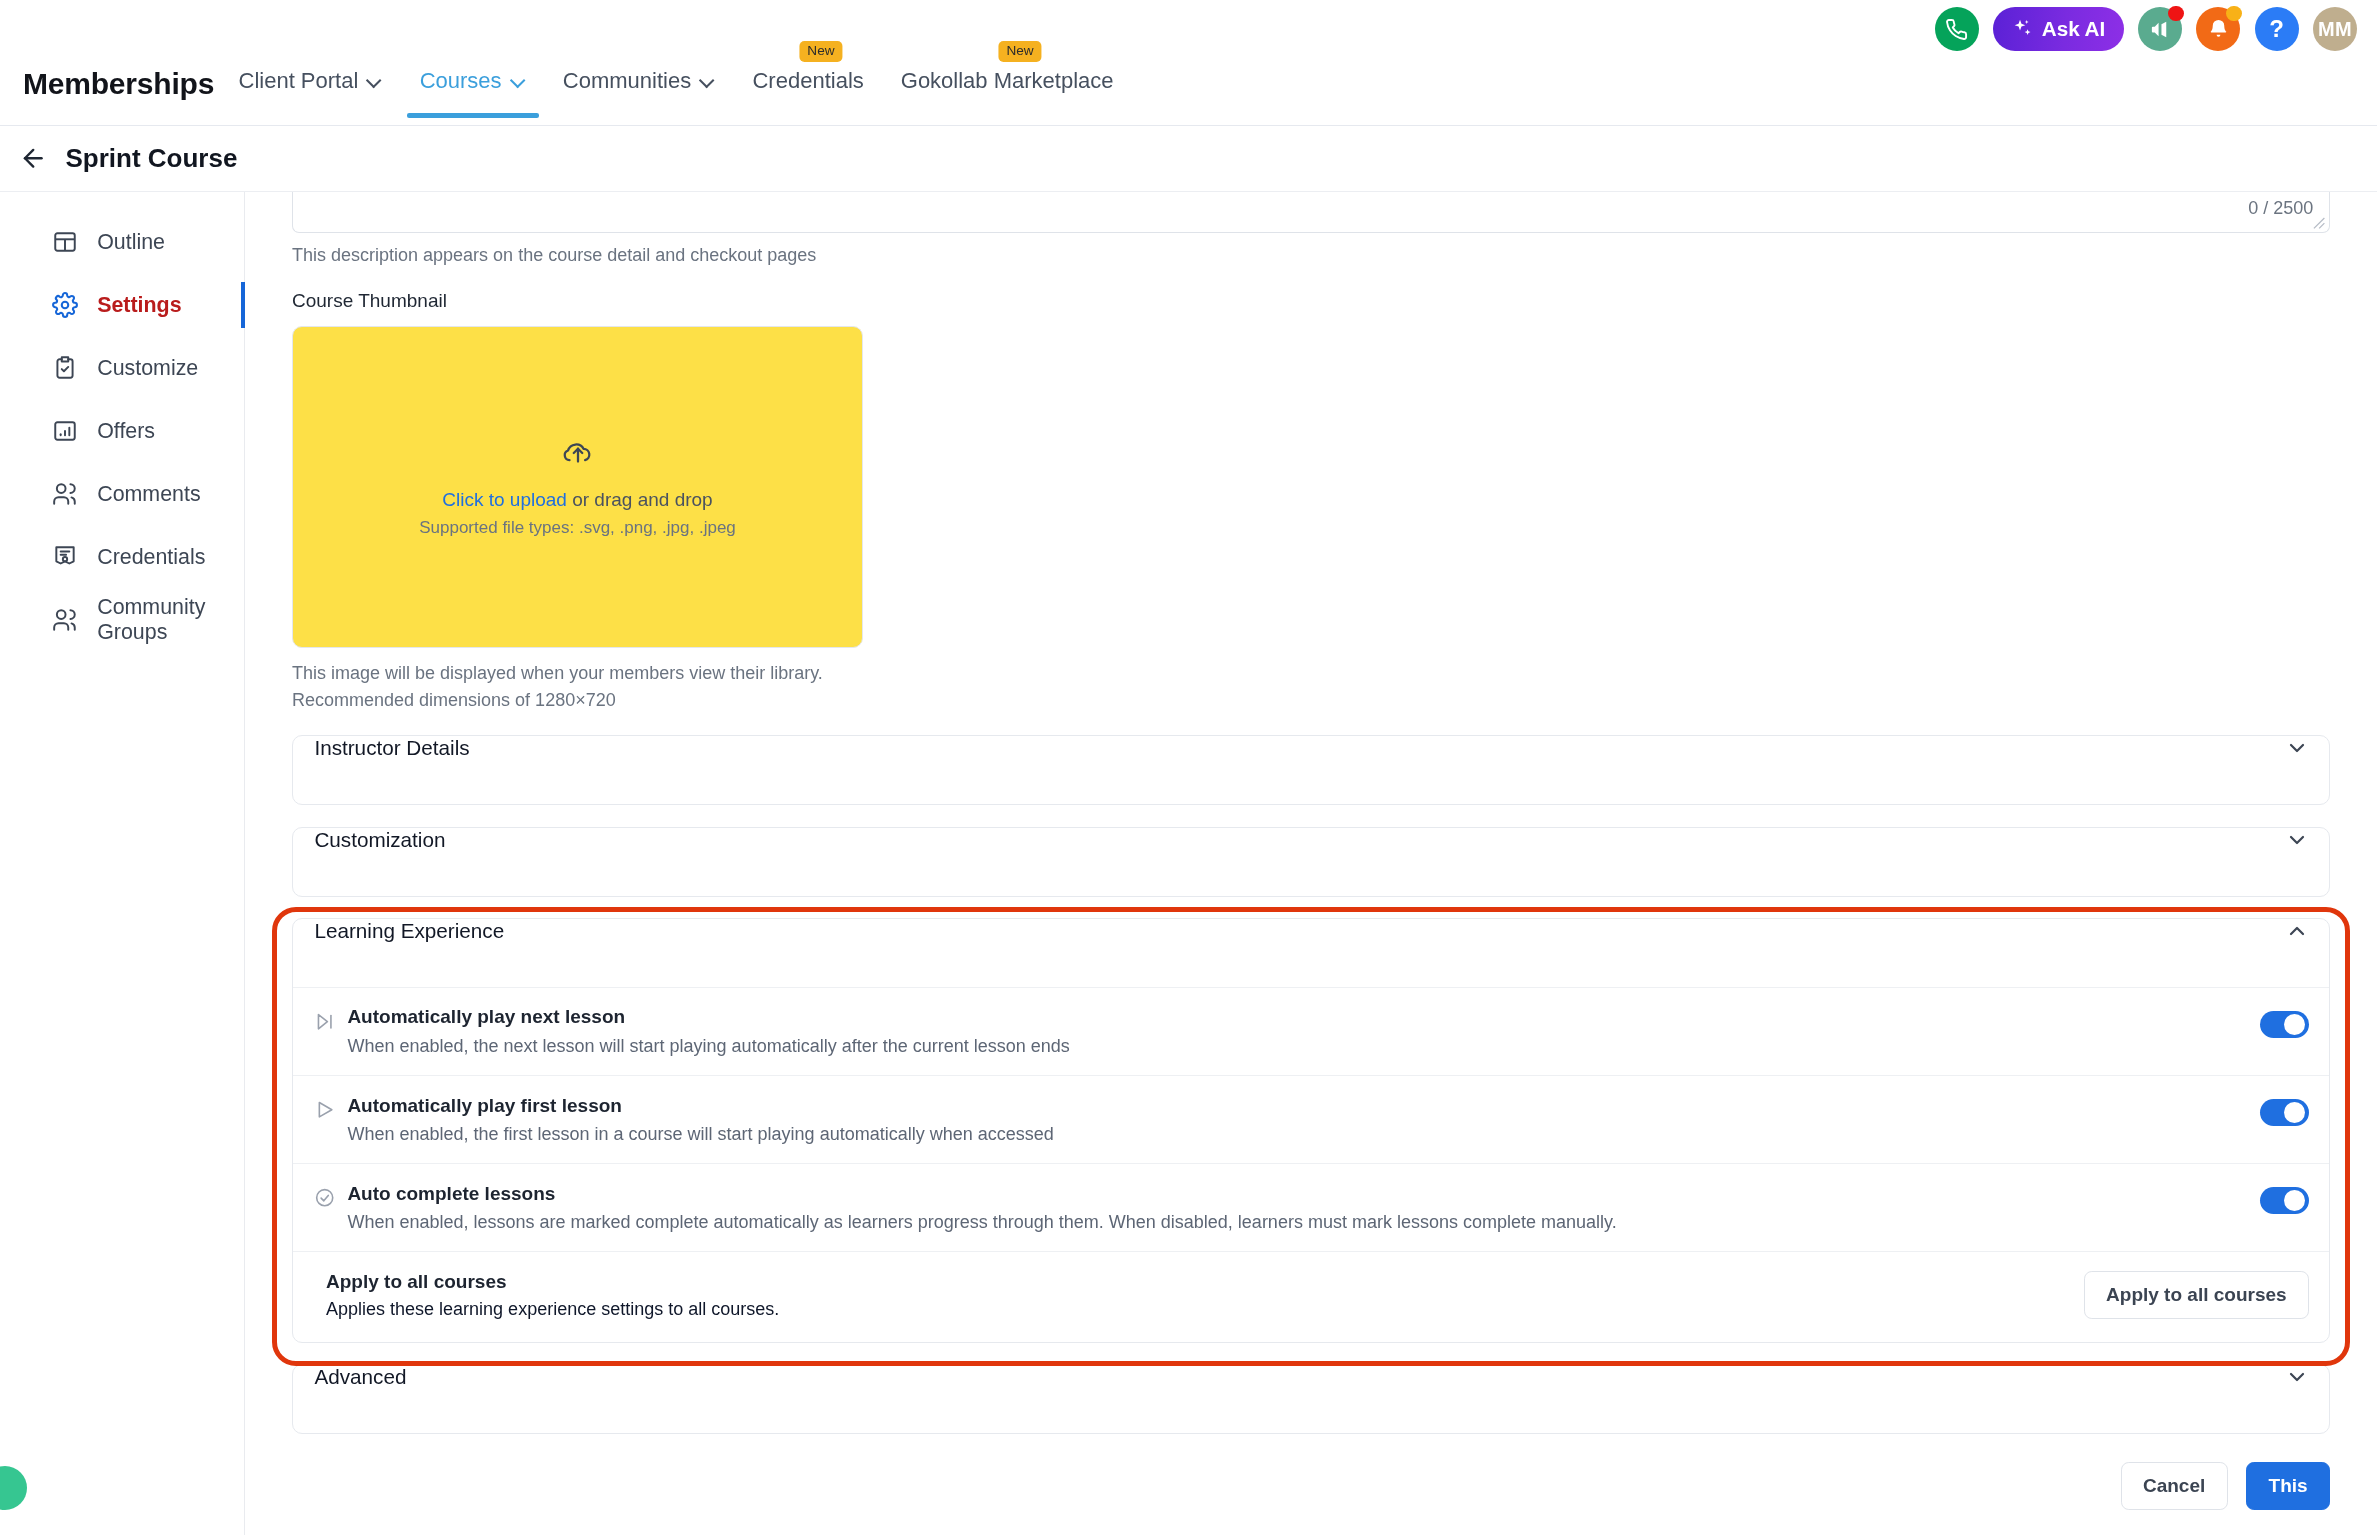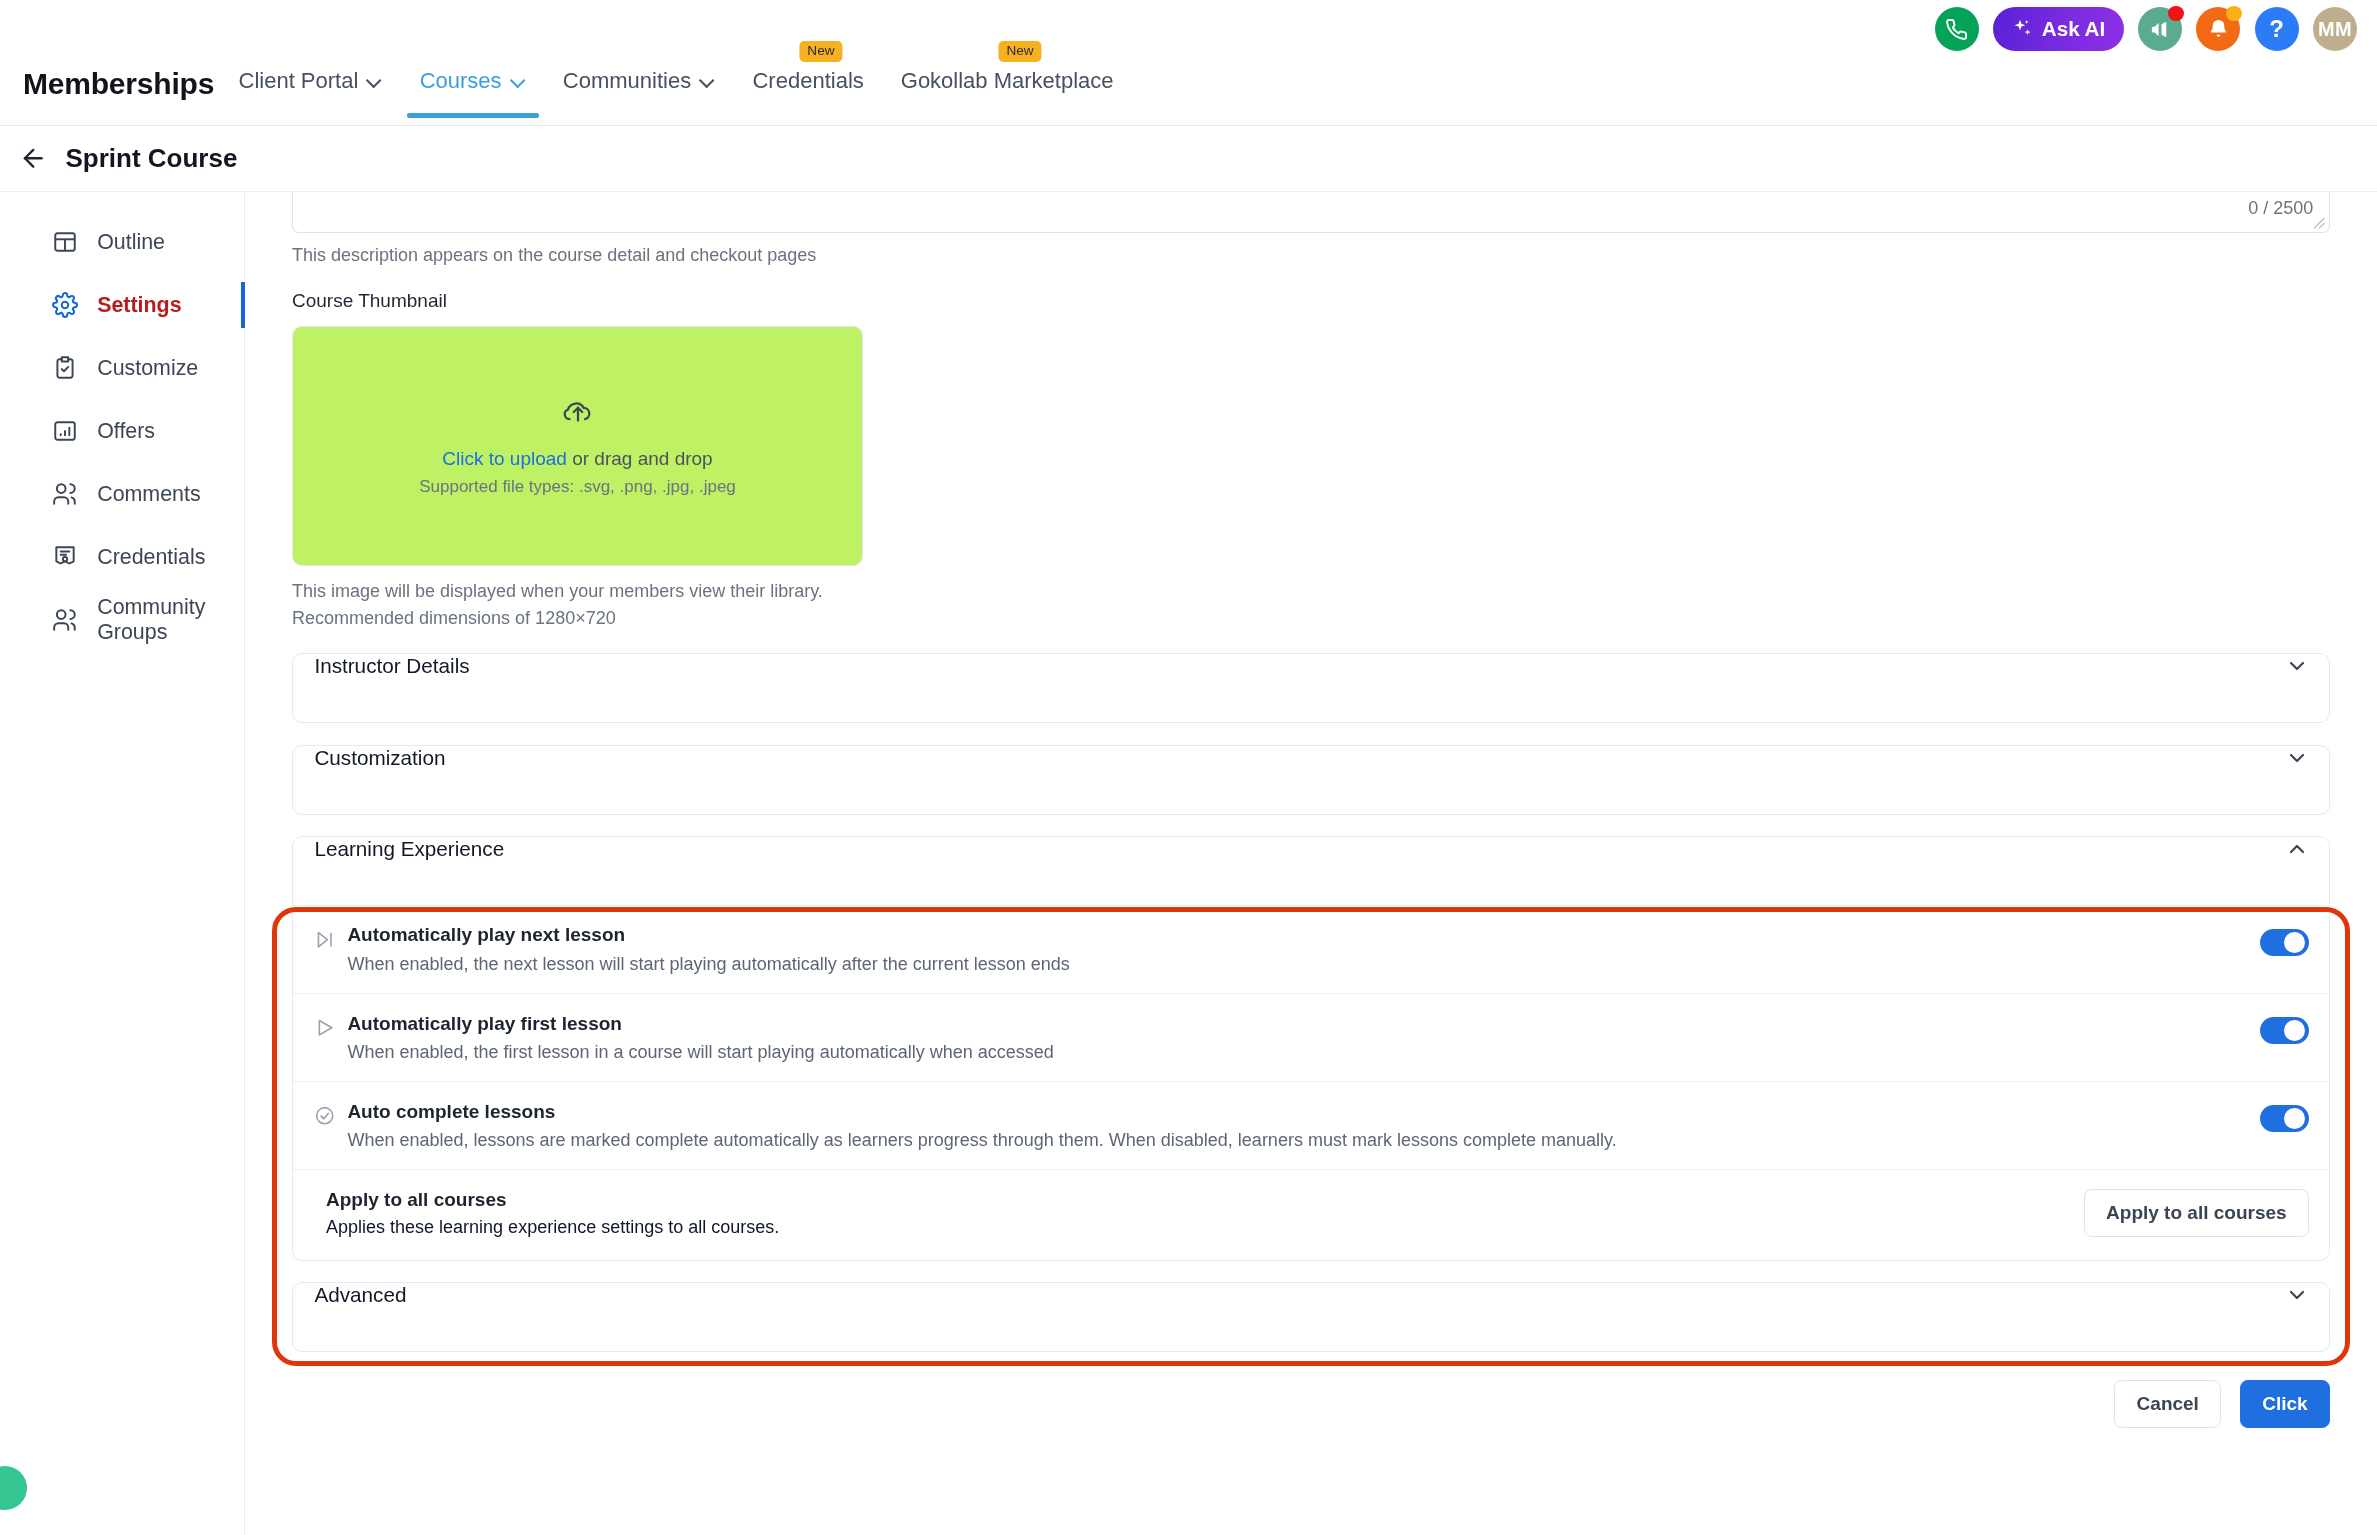--- a/index.html
+++ b/index.html
@@ -128,24 +128,24 @@
     font-size: 18px; color: #6b7480;
   }
   .resize-grip {
     position: absolute; right: 2.9px; bottom: 2.1px; width: 15.7px; height: 15.7px;
   }
   .helper { font-size: 18px; color: #6a7380; margin-top: 12px; }
   .field-label { font-size: 19px; color: #1f2733; margin-top: 23.5px; }
 
   .dropzone {
     margin-top: 14.3px;
-    width: 571px; height: 240px;
+    width: 571px; height: 322px;
     border: 1.4px solid #e4e7ec; border-radius: 10px;
     display: flex; flex-direction: column; align-items: center; justify-content: center;
-    cursor: pointer; background: #bef264;
+    cursor: pointer; background: #fde047;
   }
   .dz-line1 { font-size: 19px; margin-top: 18.5px; color: #4a5260; }
   .dz-link { color: #1f6fe0; }
   .dz-line2 { font-size: 17px; color: #6a7380; margin-top: 7.1px; }
   .img-note { font-size: 18px; color: #6a7380; margin-top: 12px; line-height: 1.5; }
 
   
   .card {
     border: 1.4px solid #e6e9ee; border-radius: 10px; background: #fff;
     margin-top: 21.4px;
@@ -507,20 +507,20 @@
         <span class="chevbtn">
           <svg width="24" height="24" viewBox="0 0 24 24" fill="none" stroke="#3d4654" stroke-width="2.2" stroke-linecap="round" stroke-linejoin="round">
               <polyline points="6 9 12 15 18 9"></polyline>
             </svg>
         </span>
       </div>
     </div>
 
     <div class="footerbar">
       <span class="btn btn-outline">Cancel</span>
-      <span class="btn btn-primary">Click</span>
+      <span class="btn btn-primary">This</span>
     </div>
 
   </div>
 
   <div class="annot" style="left: 272px; top: 715px; width: 2078px; height: 459px;"></div>
 </div>
 
 
 </body></html>

